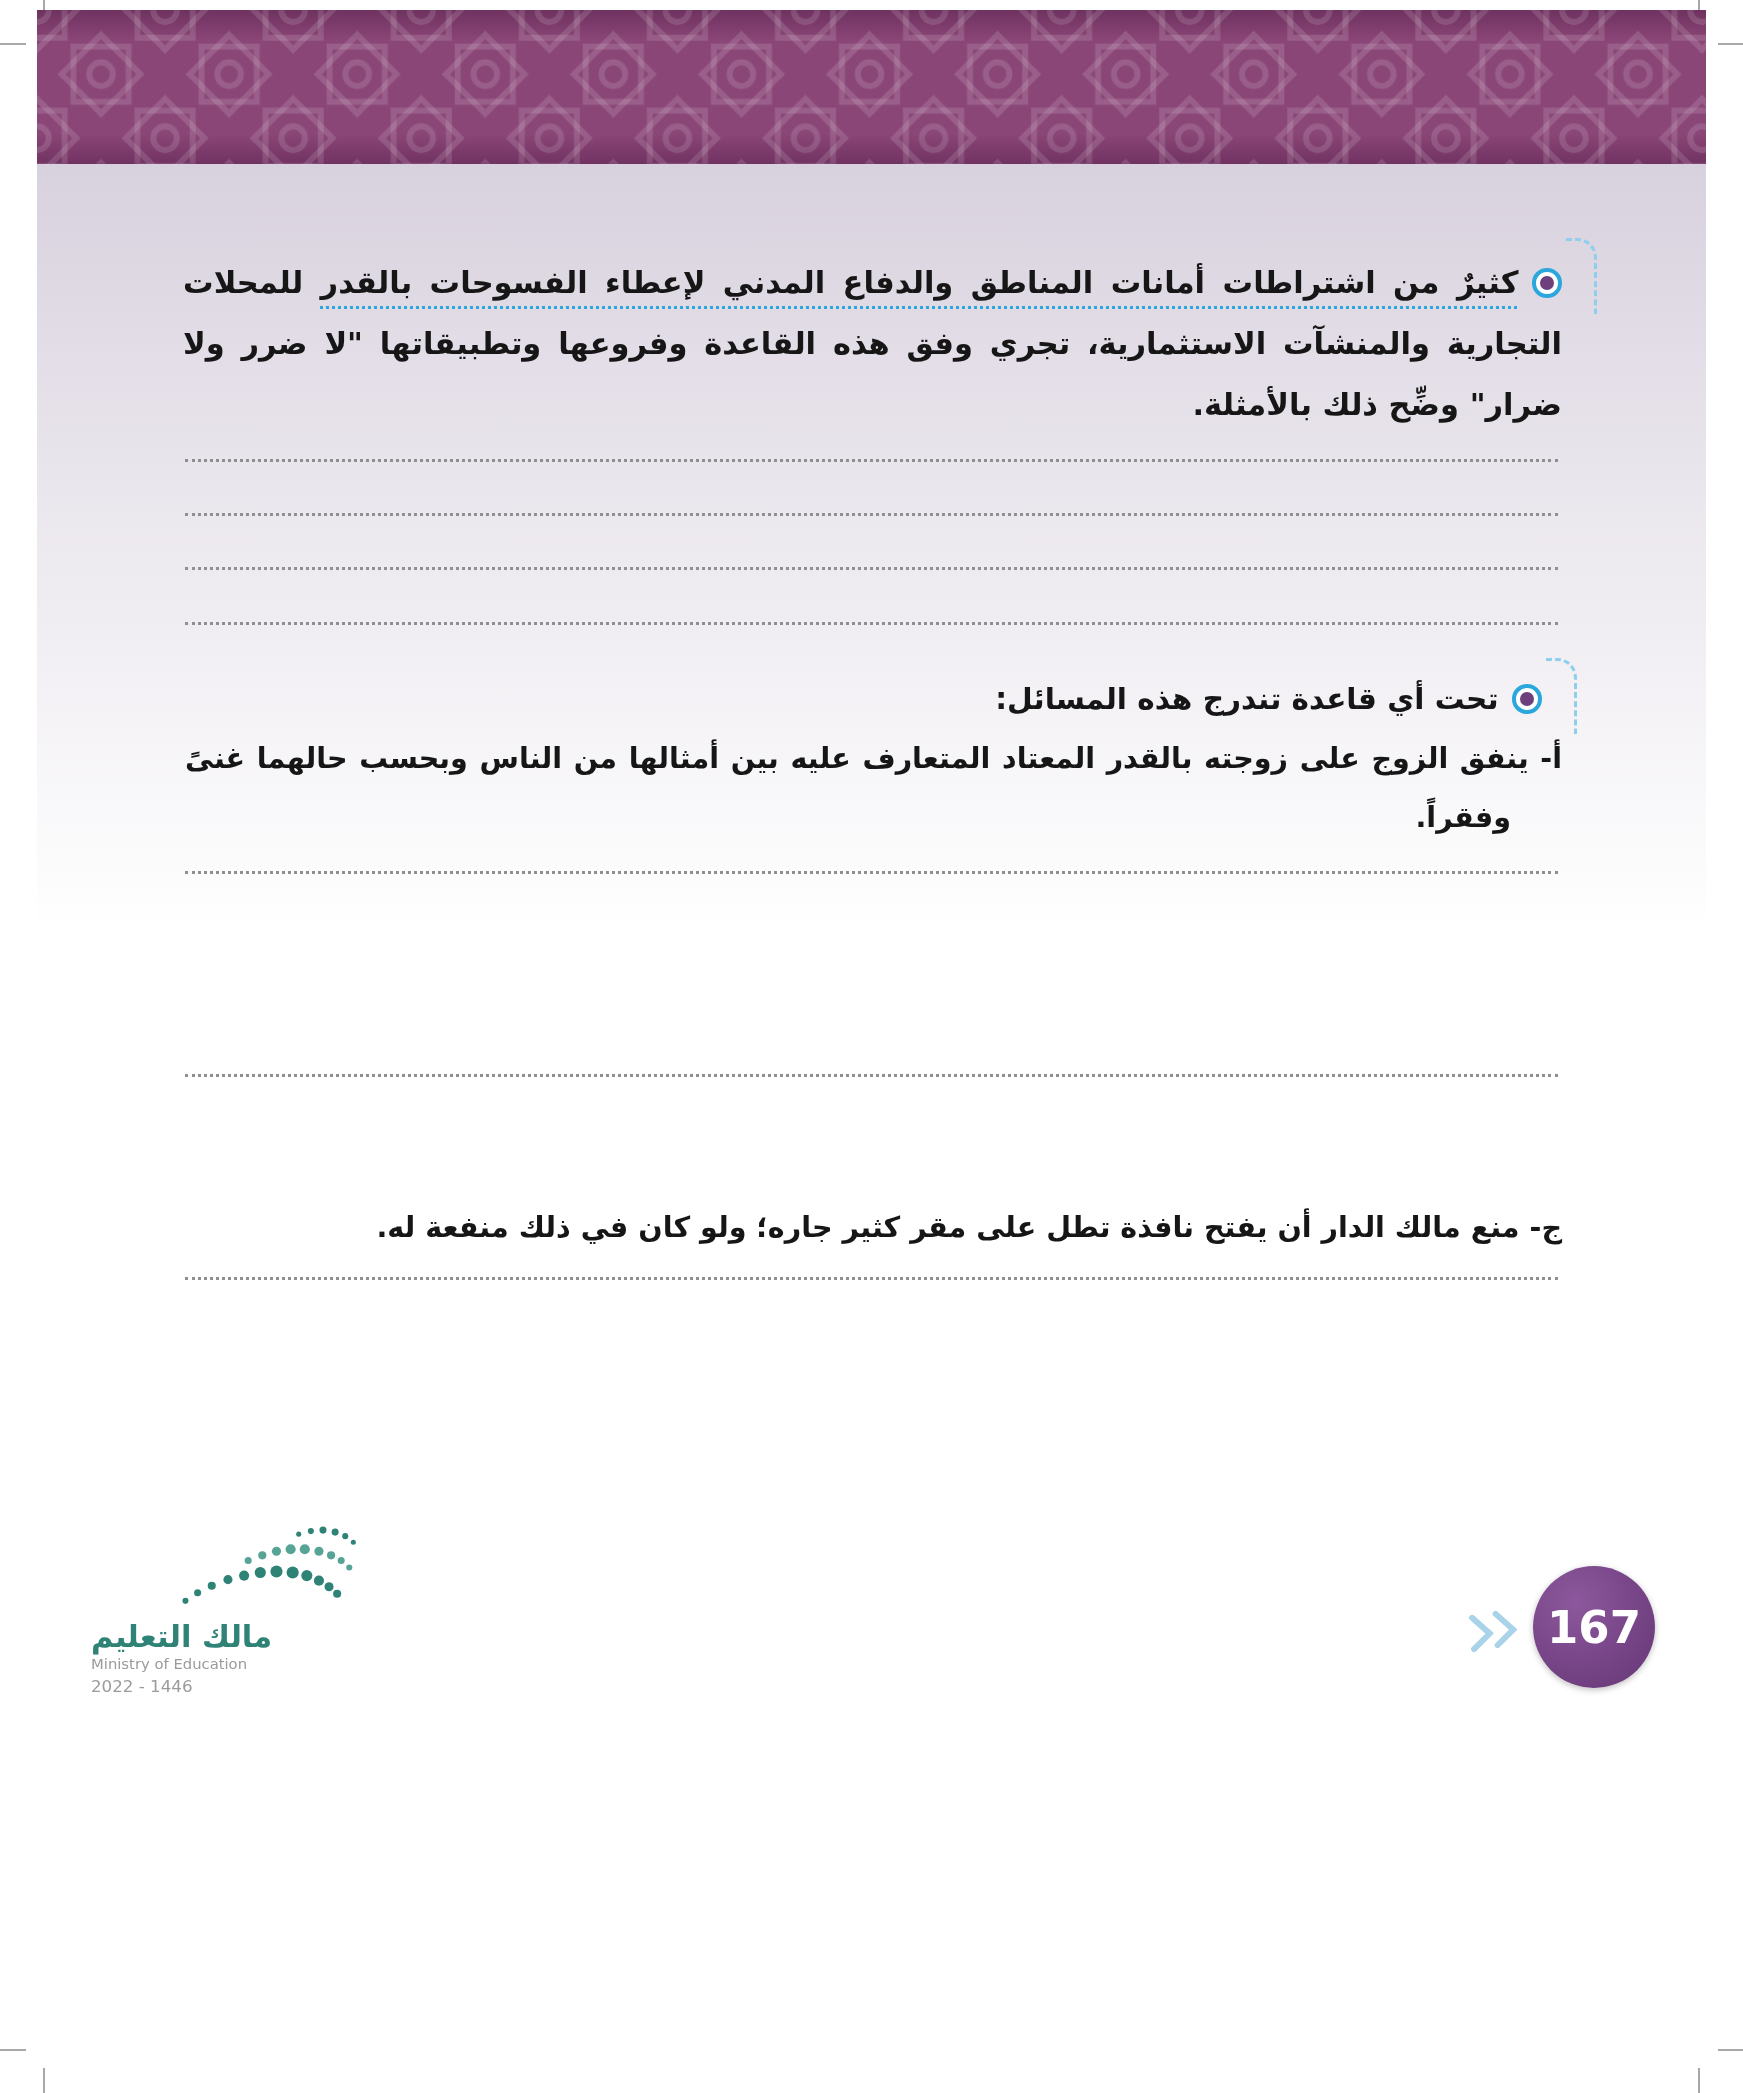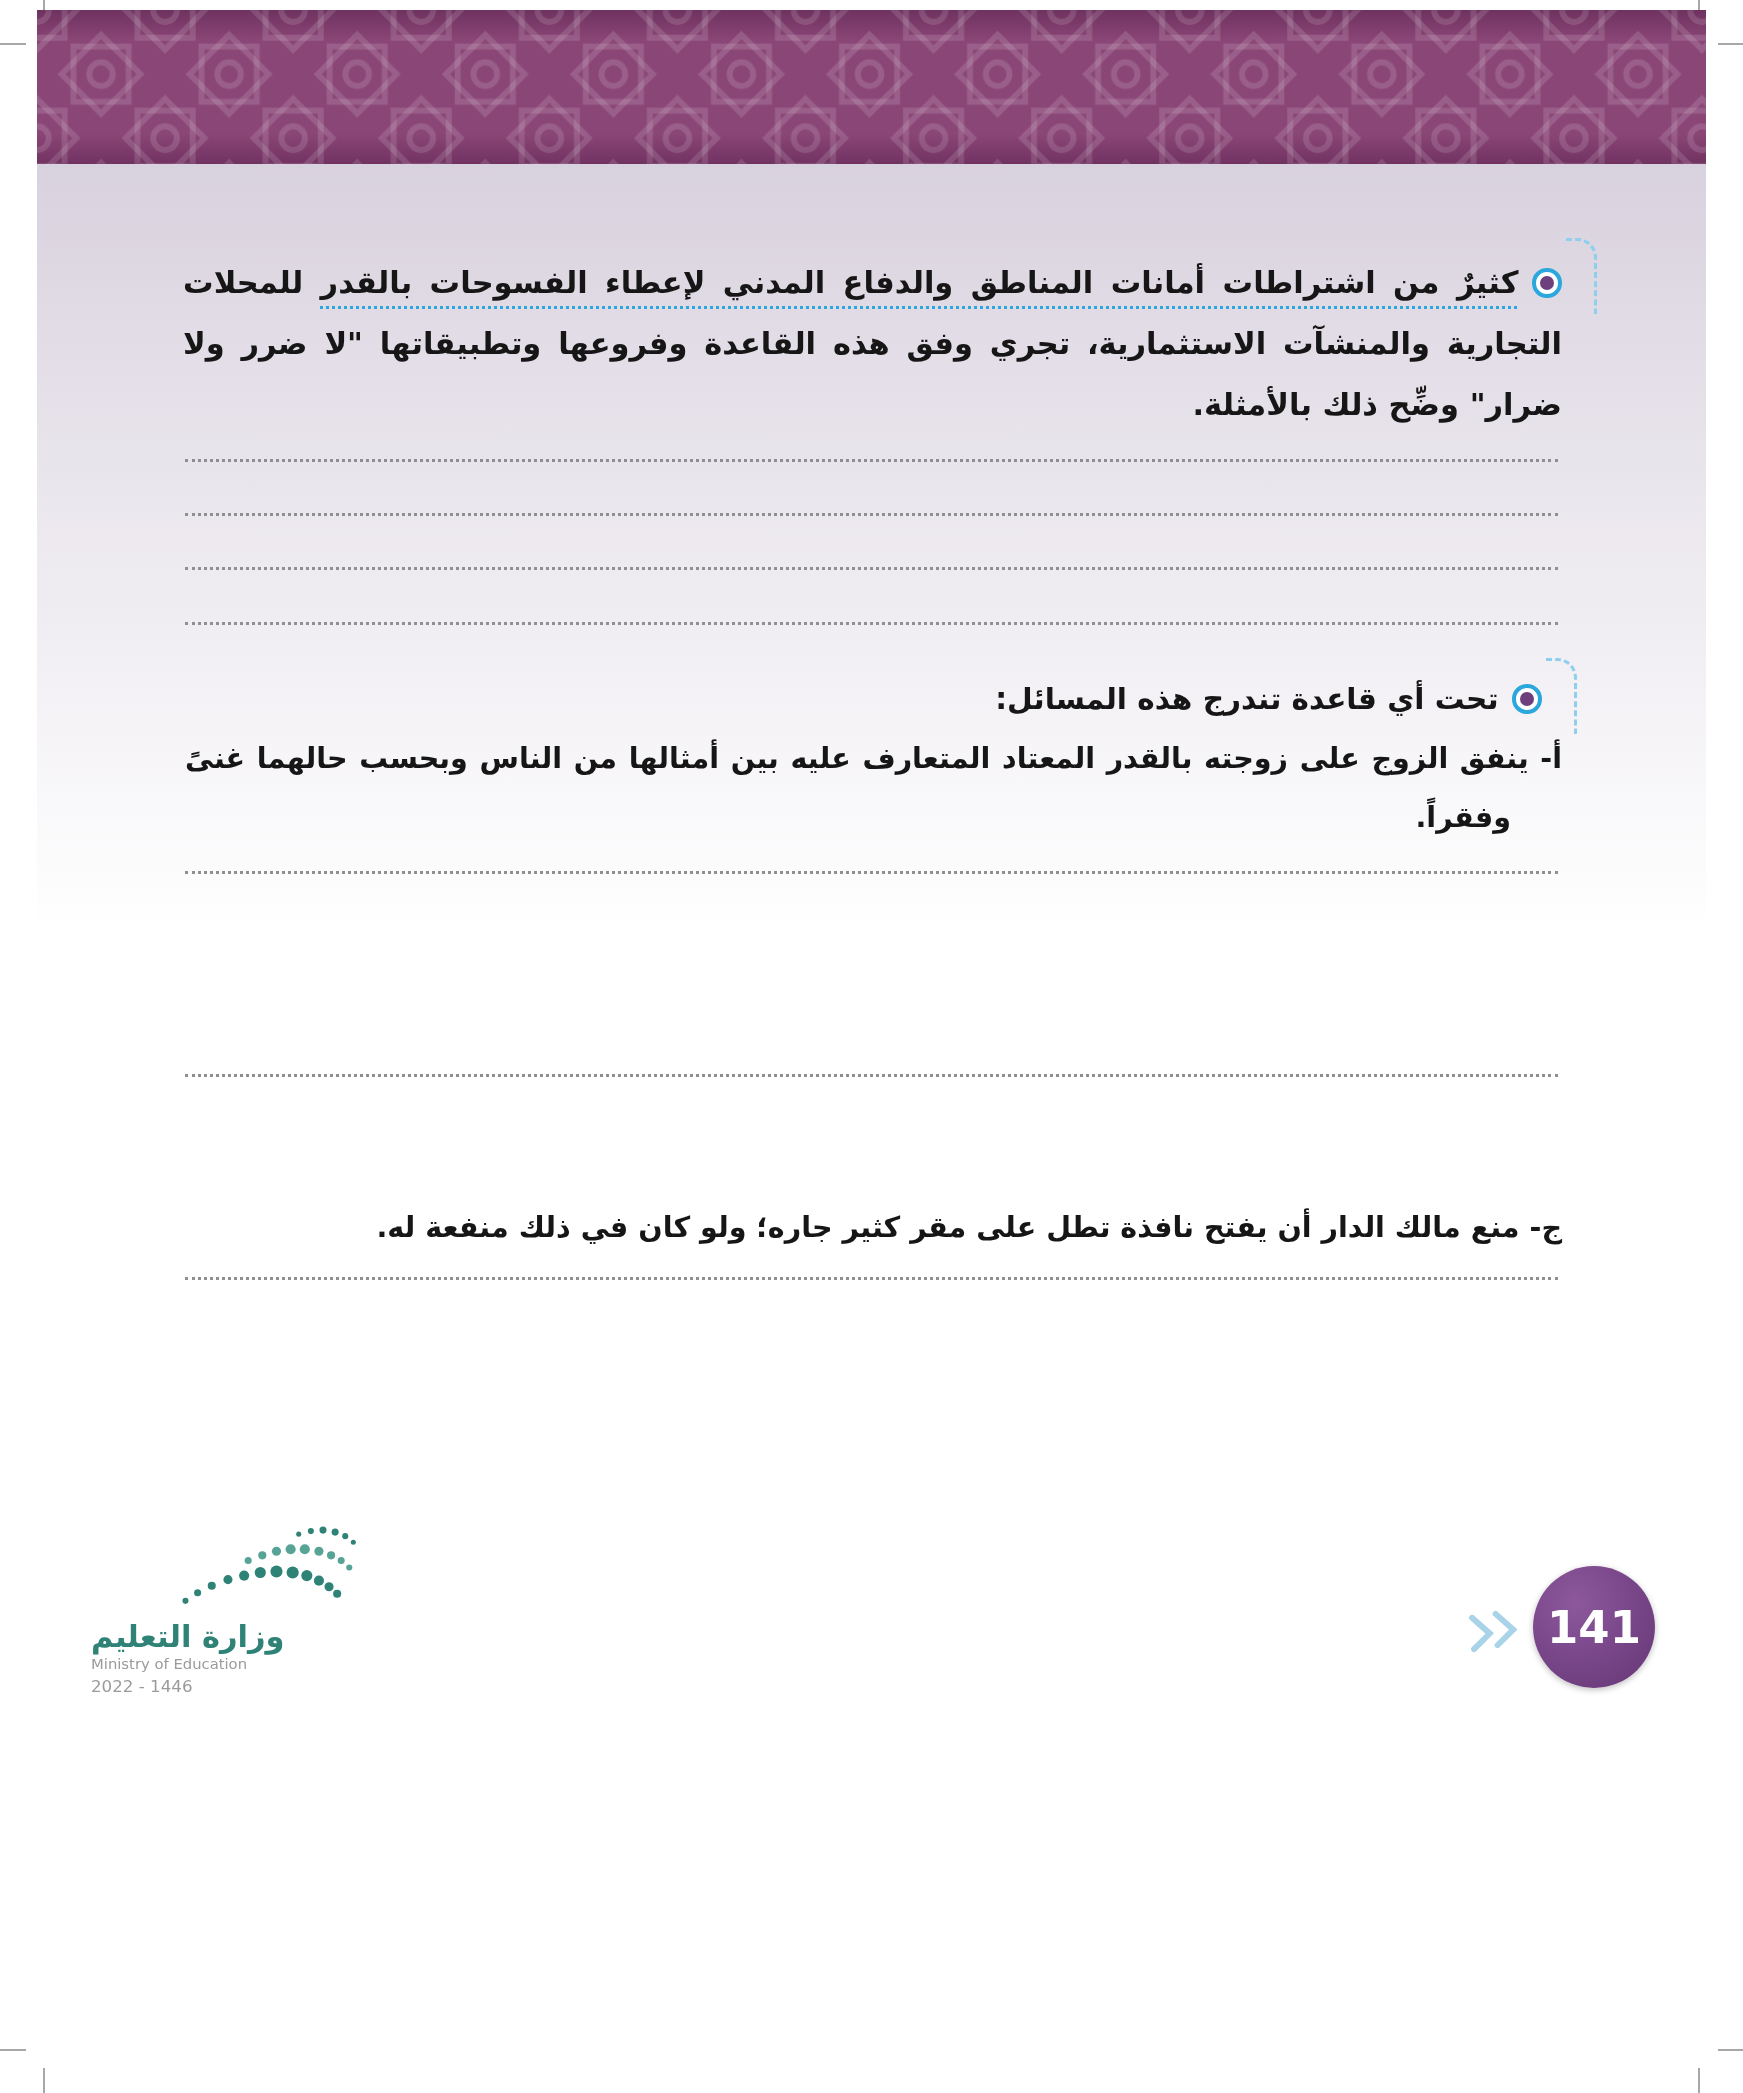--- a/index.html
+++ b/index.html
@@ -177,30 +177,30 @@
       </g>
       <g fill="#2f8376">
         <circle cx="120" cy="12" r="2.5"></circle>
           <circle cx="132" cy="9" r="3"></circle>
           <circle cx="144" cy="8" r="3.5"></circle>
         <circle cx="156" cy="10" r="3.5"></circle>
           <circle cx="166" cy="14" r="3"></circle>
           <circle cx="174" cy="20" r="2.5"></circle>
       </g>
     </svg>
-    <div class="ministry-ar">وزارة التعليم</div>
+    <div class="ministry-ar">مالك التعليم</div>
     <div class="ministry-en">Ministry of Education</div>
     <div class="years">2022 - 1446</div>
   </div>
 
   <svg class="chevrons" width="69" height="49" viewBox="0 0 70 50">
     <g fill="none" stroke="#a8d3e8" stroke-width="6" stroke-linecap="round">
       <polyline points="6,10 24,26 8,42"></polyline>
       <polyline points="30,6 48,22 32,38"></polyline>
     </g>
   </svg>
 
   <div class="pagenum">
-    <span>141</span>
+    <span>167</span>
   </div>
 
 </div>
 
 
 </body></html>

